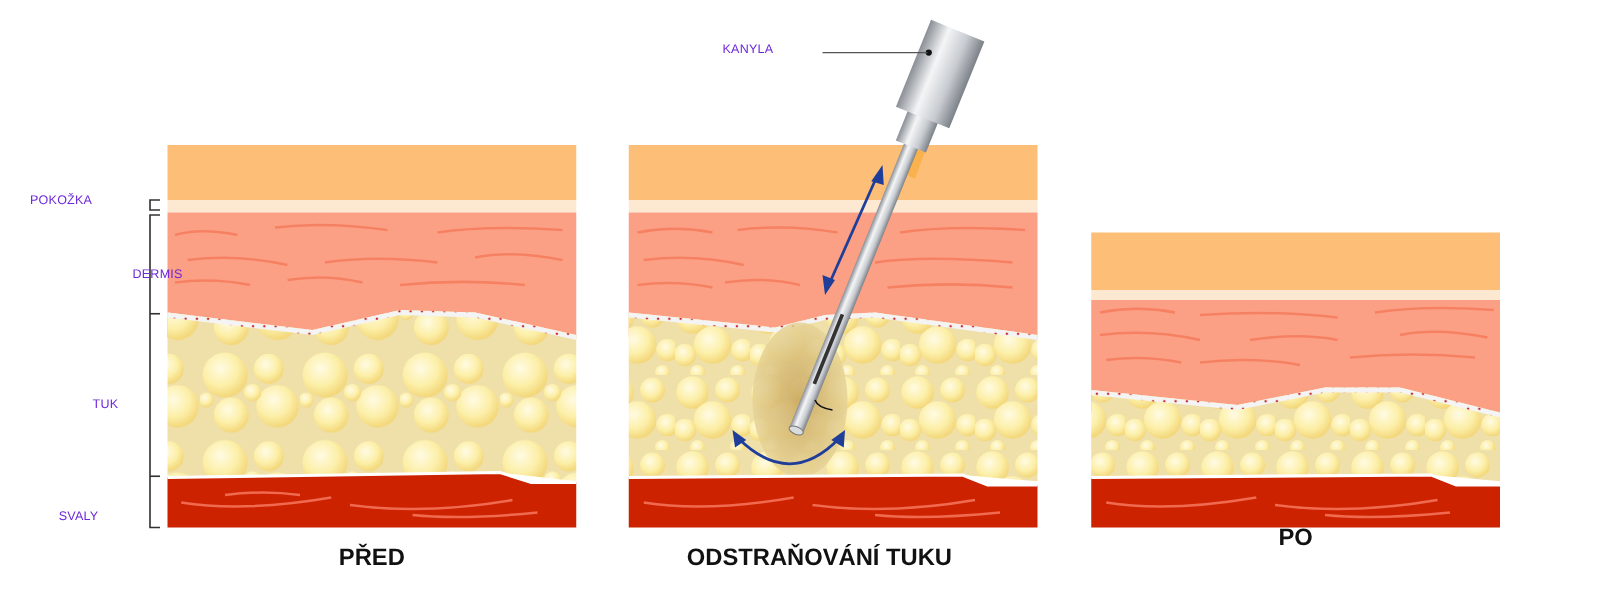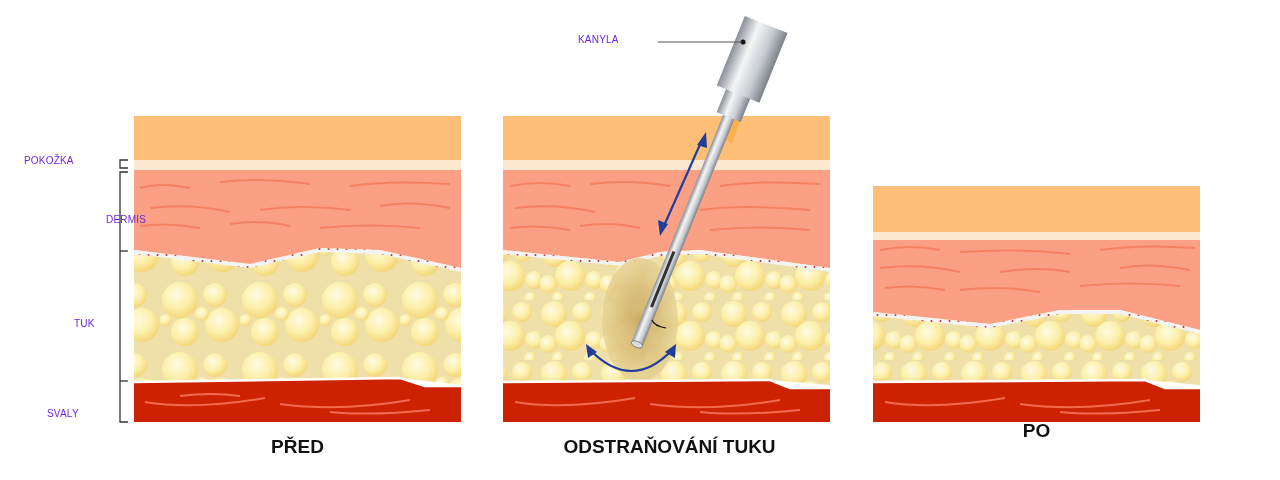--- a/index.html
+++ b/index.html
@@ -163,14 +163,14 @@
   </g>
 </svg>
 
 <div class="lbl" style="left:24px; top:155px;">POKOŽKA</div>
 <div class="lbl" style="left:66px; top:214px;margin-left:40px;">DERMIS</div>
 <div class="lbl" style="left:74px; top:318px;">TUK</div>
 <div class="lbl" style="left:47px; top:408px;">SVALY</div>
 <div class="lbl" style="left:578px; top:34px;">KANYLA</div>
 
 <div class="caption" style="left:134px; width:327px; top:436px;">PŘED</div>
-<div class="caption" style="left:506px; width:327px; top:436px;">ODSTRAŇOVÁNÍ TUKU</div>
+<div class="caption" style="left:492px; width:327px; top:436px;">ODSTRAŇOVÁNÍ TUKU</div>
 <div class="caption" style="left:873px; width:327px; top:420px;">PO</div>
 
 </body></html>

